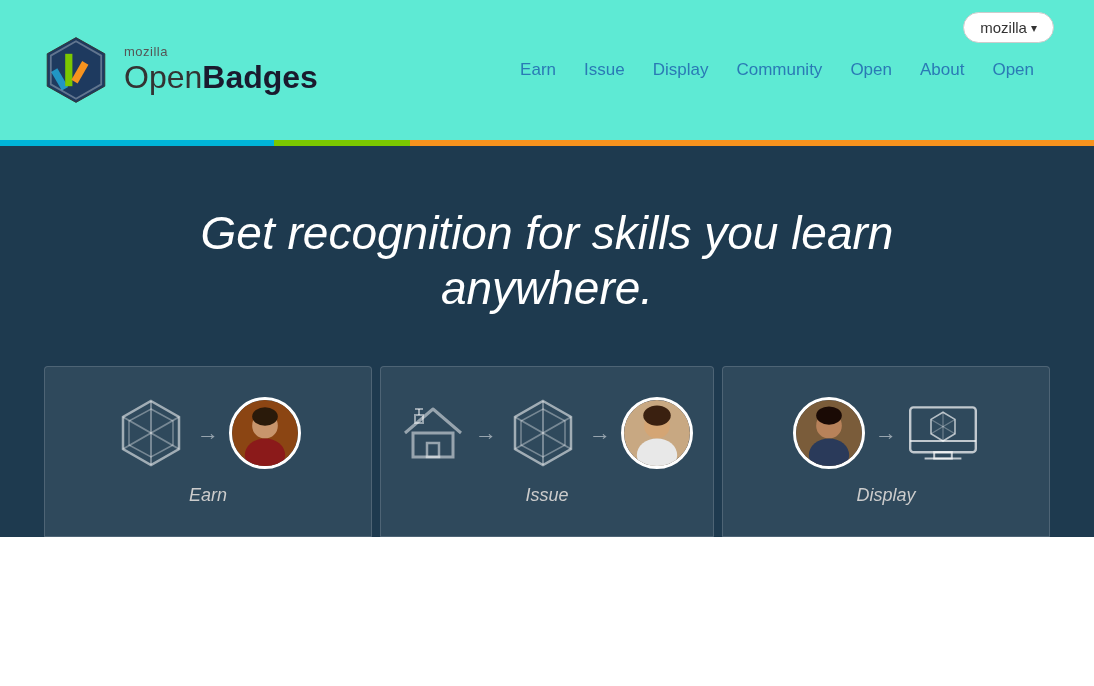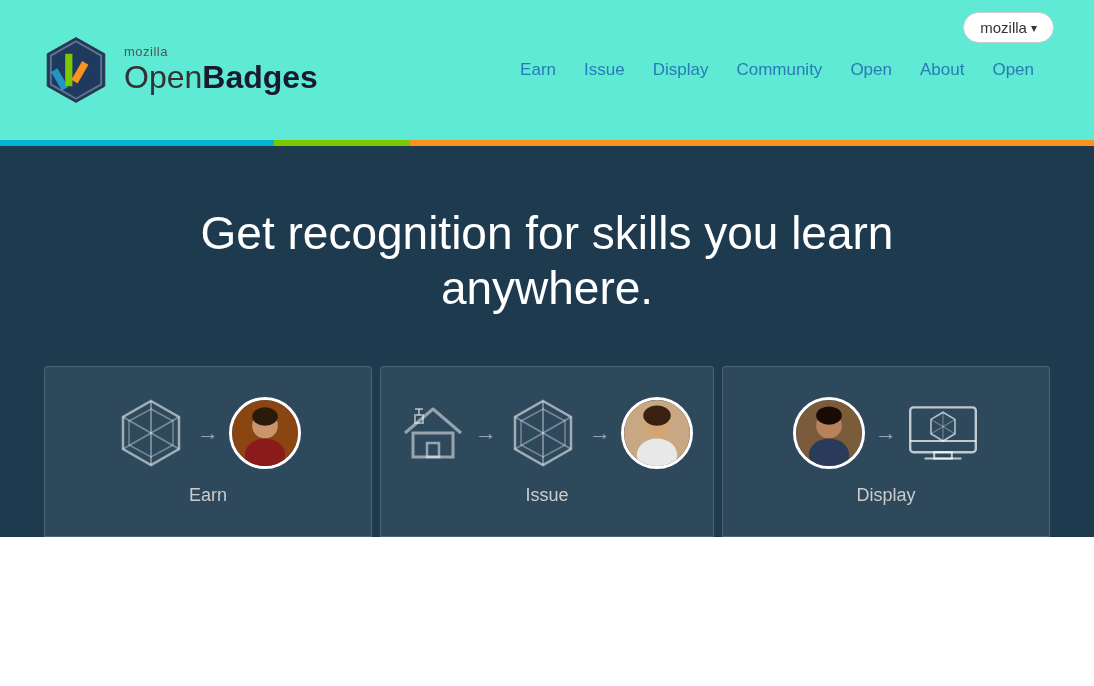--- a/index.html
+++ b/index.html
@@ -95,20 +95,21 @@
     .color-bar-green { background: #7bc800; flex: 1; }
     .color-bar-orange { background: #f7931e; flex: 5; }
 
     
     .hero {
       background: #1e3a4f;
       padding: 60px 40px 0 40px;
       display: flex;
       flex-direction: column;
       align-items: center;
+      font-style: italic;
     }
     .hero-title {
       color: #fff;
       font-size: 46px;
       font-weight: 300;
       text-align: center;
       line-height: 1.2;
       margin-bottom: 50px;
       max-width: 900px;
     }

